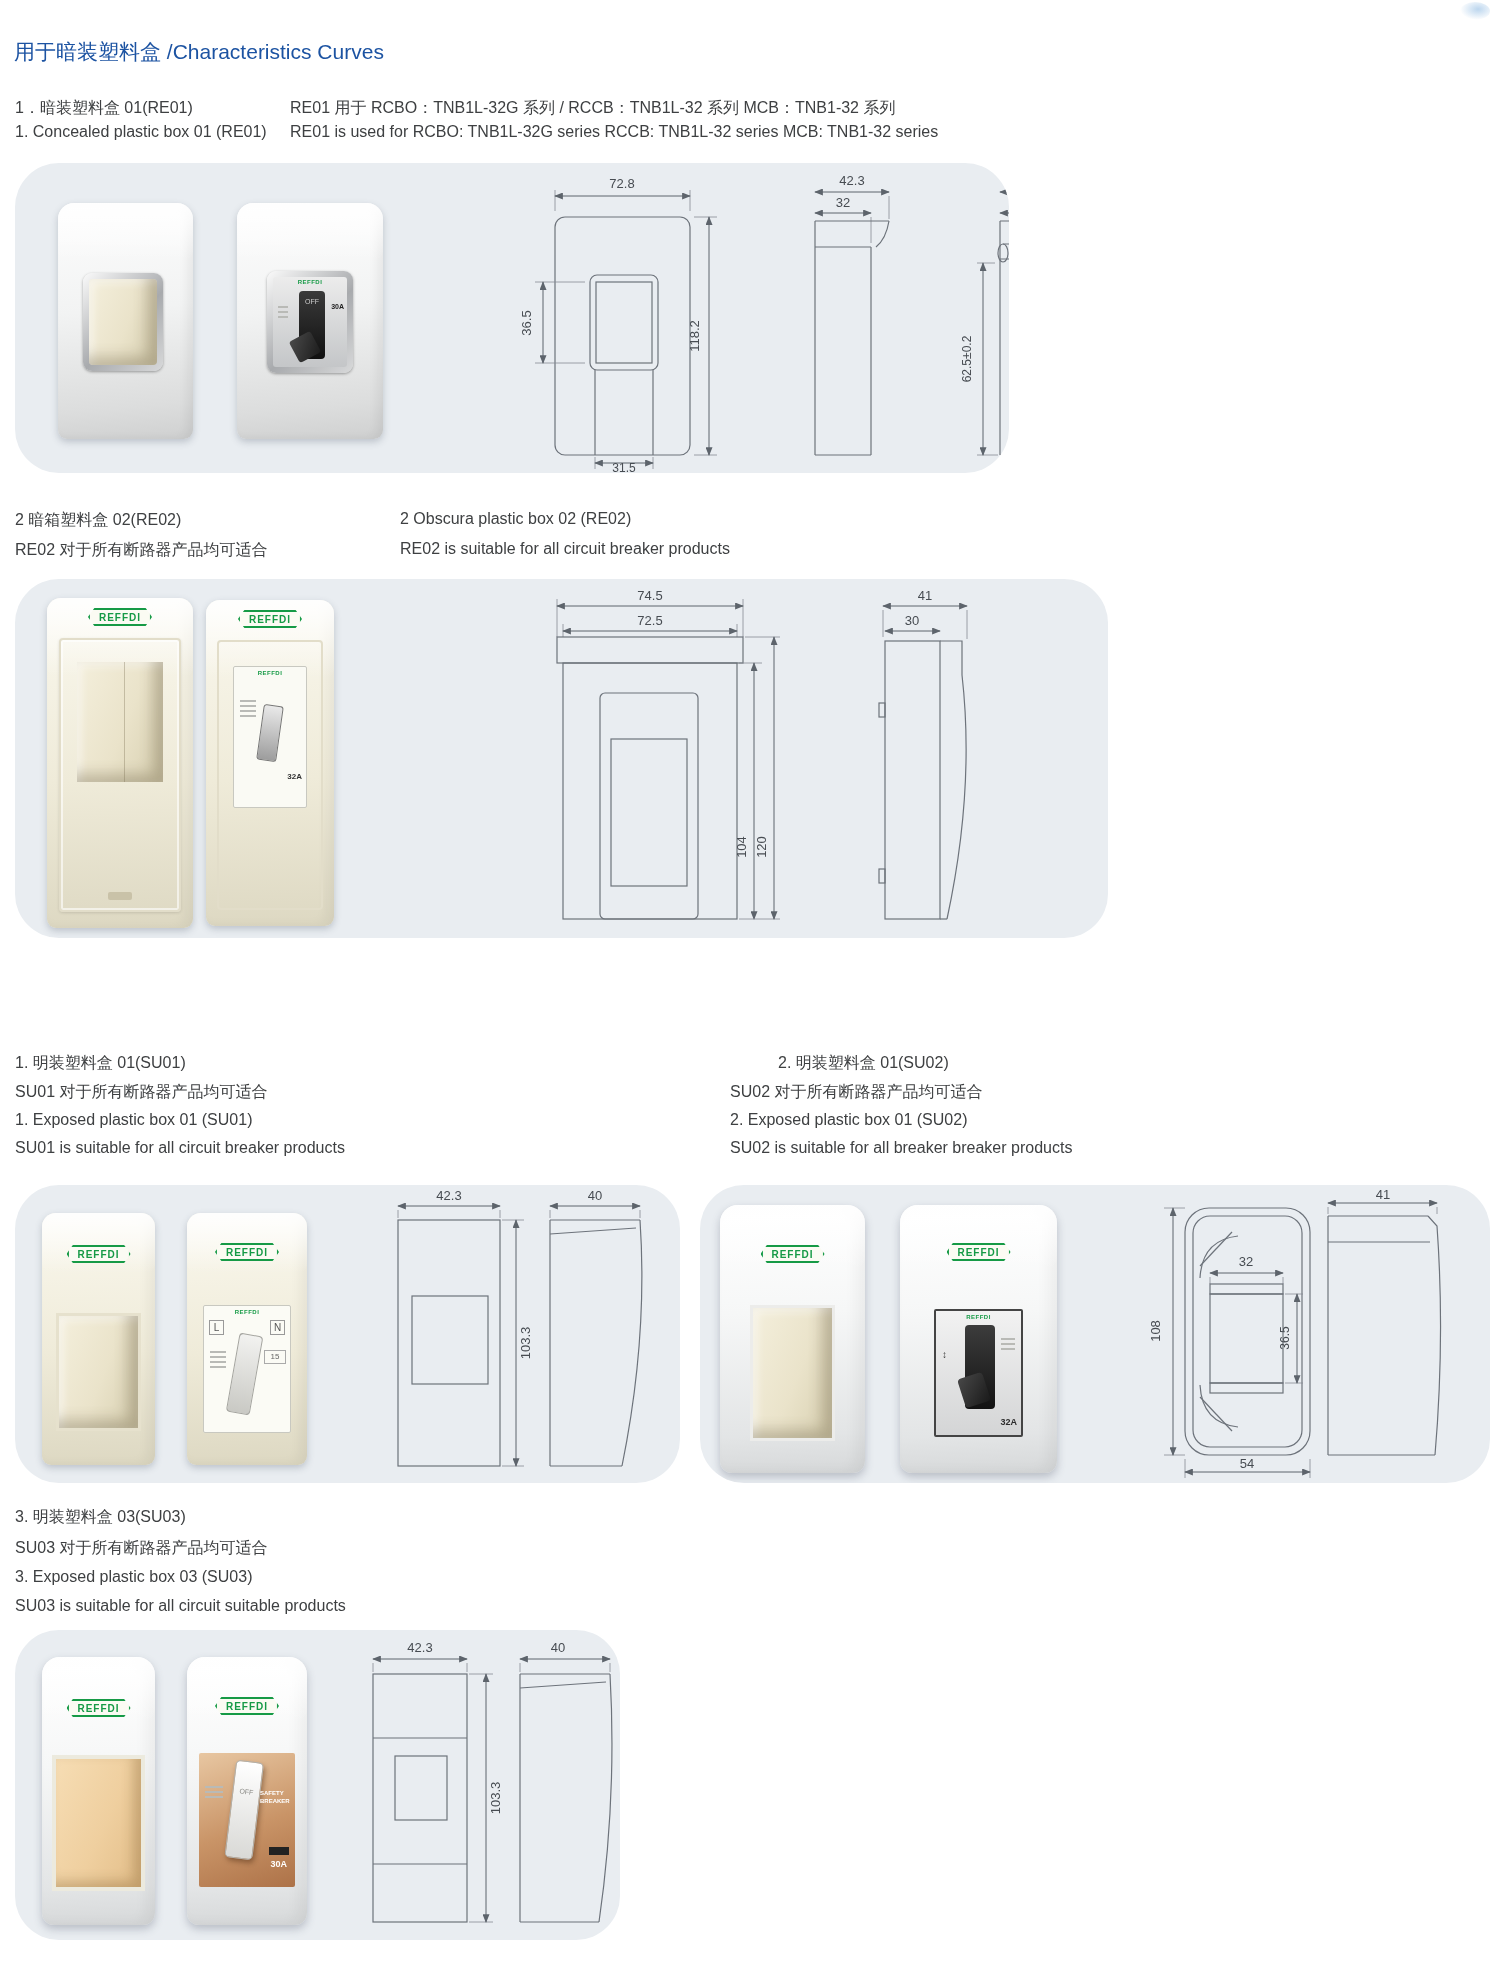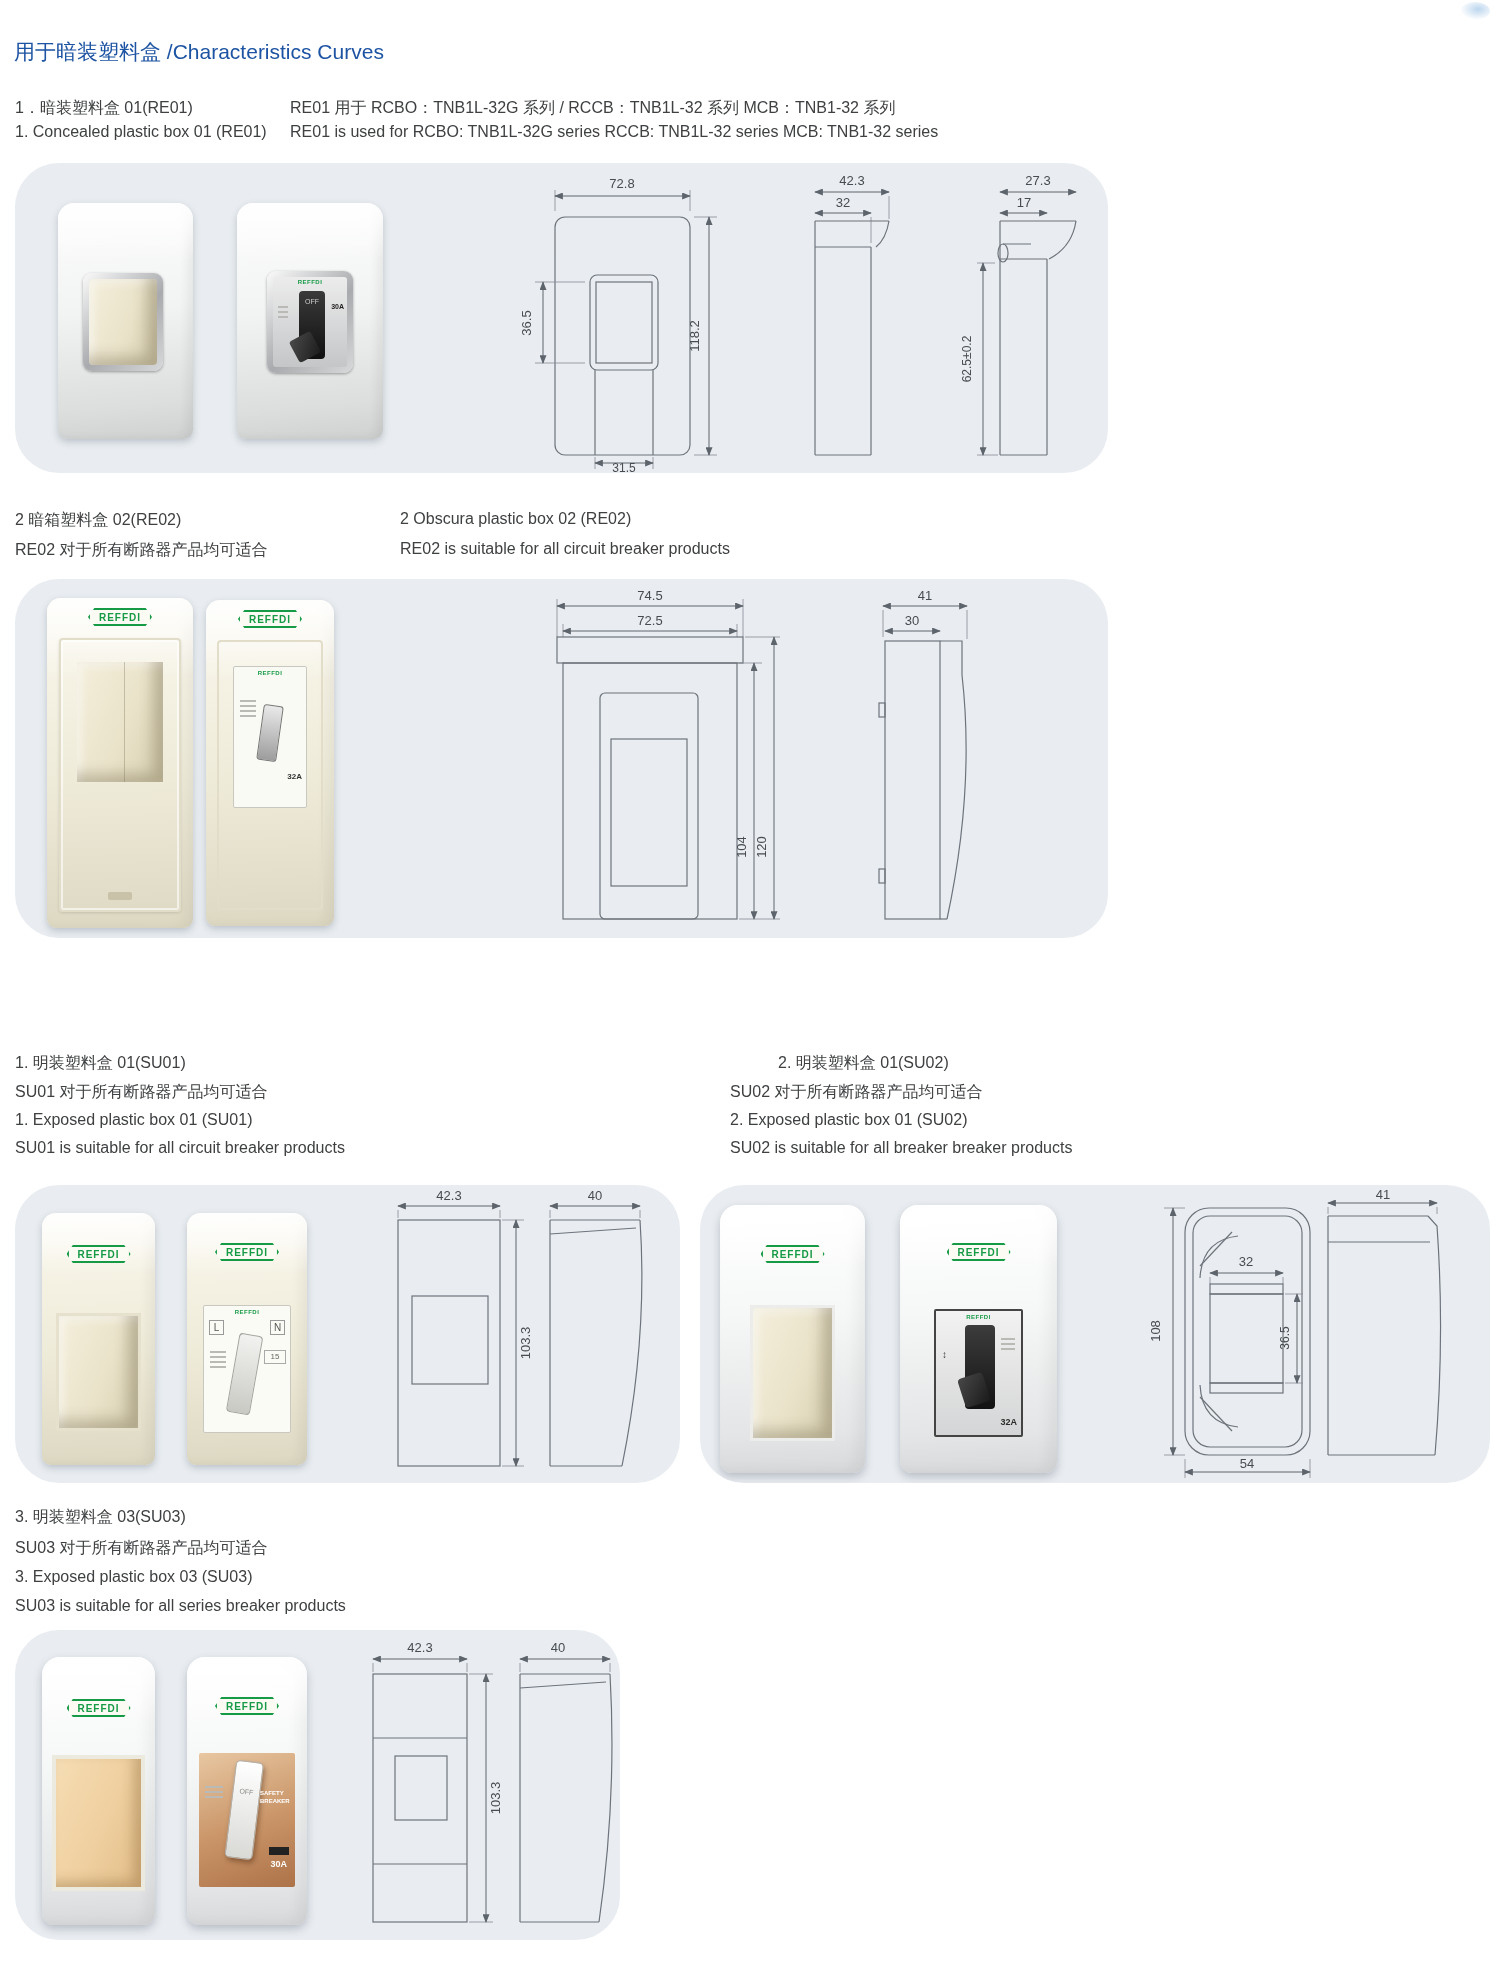--- a/index.html
+++ b/index.html
@@ -47,21 +47,21 @@
   <div style="position:absolute; right:10px; top:2px; width:30px; height:18px;
               background:radial-gradient(ellipse at 60% 40%, #bcd6ee 0%, rgba(188,214,238,0) 70%); border-radius:50%;"></div>
 
   <div class="h-blue" style="left:14px; top:38px;">用于暗装塑料盒 /Characteristics Curves</div>
 
   <div class="t" style="left:15px;  top:98px;">1．暗装塑料盒 01(RE01)</div>
   <div class="t" style="left:290px; top:98px;">RE01 用于 RCBO：TNB1L-32G 系列 /  RCCB：TNB1L-32 系列  MCB：TNB1-32 系列</div>
   <div class="t" style="left:15px;  top:123px;">1. Concealed plastic box 01 (RE01)</div>
   <div class="t" style="left:290px; top:123px;">RE01 is used for RCBO: TNB1L-32G series RCCB: TNB1L-32 series MCB: TNB1-32 series</div>
 
-  <div class="panel" style="left:15px; top:163px; width:1093px; height:310px;">
+  <div class="panel" style="left:15px; top:163px; width:994px; height:310px;">
 
     <div class="photo white-plate" style="left:43px; top:40px; width:135px; height:236px;">
       <div class="cap"></div>
       <div class="chrome" style="left:25px; top:70px; width:80px; height:98px;">
         <div class="cavity" style="position:absolute; left:6px; top:6px; right:6px; bottom:6px; border-radius:4px;"></div>
       </div>
     </div>
 
     <div class="photo white-plate" style="left:222px; top:40px; width:146px; height:236px;">
       <div class="cap"></div>
@@ -368,21 +368,21 @@
       <line class="sl" x1="178" y1="28" x2="278" y2="28"></line>
       <line class="sl" x1="178" y1="54" x2="280" y2="54"></line>
       <path class="sl" d="M278 28 L287 38 Q295 150 285 267"></path>
       <line class="sl" x1="178" y1="267" x2="285" y2="267"></line>
     </svg>
   </div>
 
   <div class="t" style="left:15px; top:1507px;">3. 明装塑料盒 03(SU03)</div>
   <div class="t" style="left:15px; top:1538px;">SU03 对于所有断路器产品均可适合</div>
   <div class="t" style="left:15px; top:1568px;">3. Exposed plastic box 03 (SU03)</div>
-  <div class="t" style="left:15px; top:1597px;">SU03 is suitable for all series breaker products</div>
+  <div class="t" style="left:15px; top:1597px;">SU03 is suitable for all circuit suitable products</div>
 
   <div class="panel" style="left:15px; top:1630px; width:605px; height:310px;">
 
     <div class="photo gloss-box" style="left:27px; top:27px; width:113px; height:268px;">
       <div class="cap"></div>
       <div class="reffdi" style="top:42px;">REFFDI</div>
       <div style="position:absolute; left:10px; right:10px; top:98px; height:128px; border:4px solid #eceade;
                   background:linear-gradient(115deg,#f6ddb4 0%,#efcf9f 55%,#e2bd88 100%);
                   box-shadow:inset -8px -6px 12px rgba(120,85,40,.3);"></div>
     </div>

